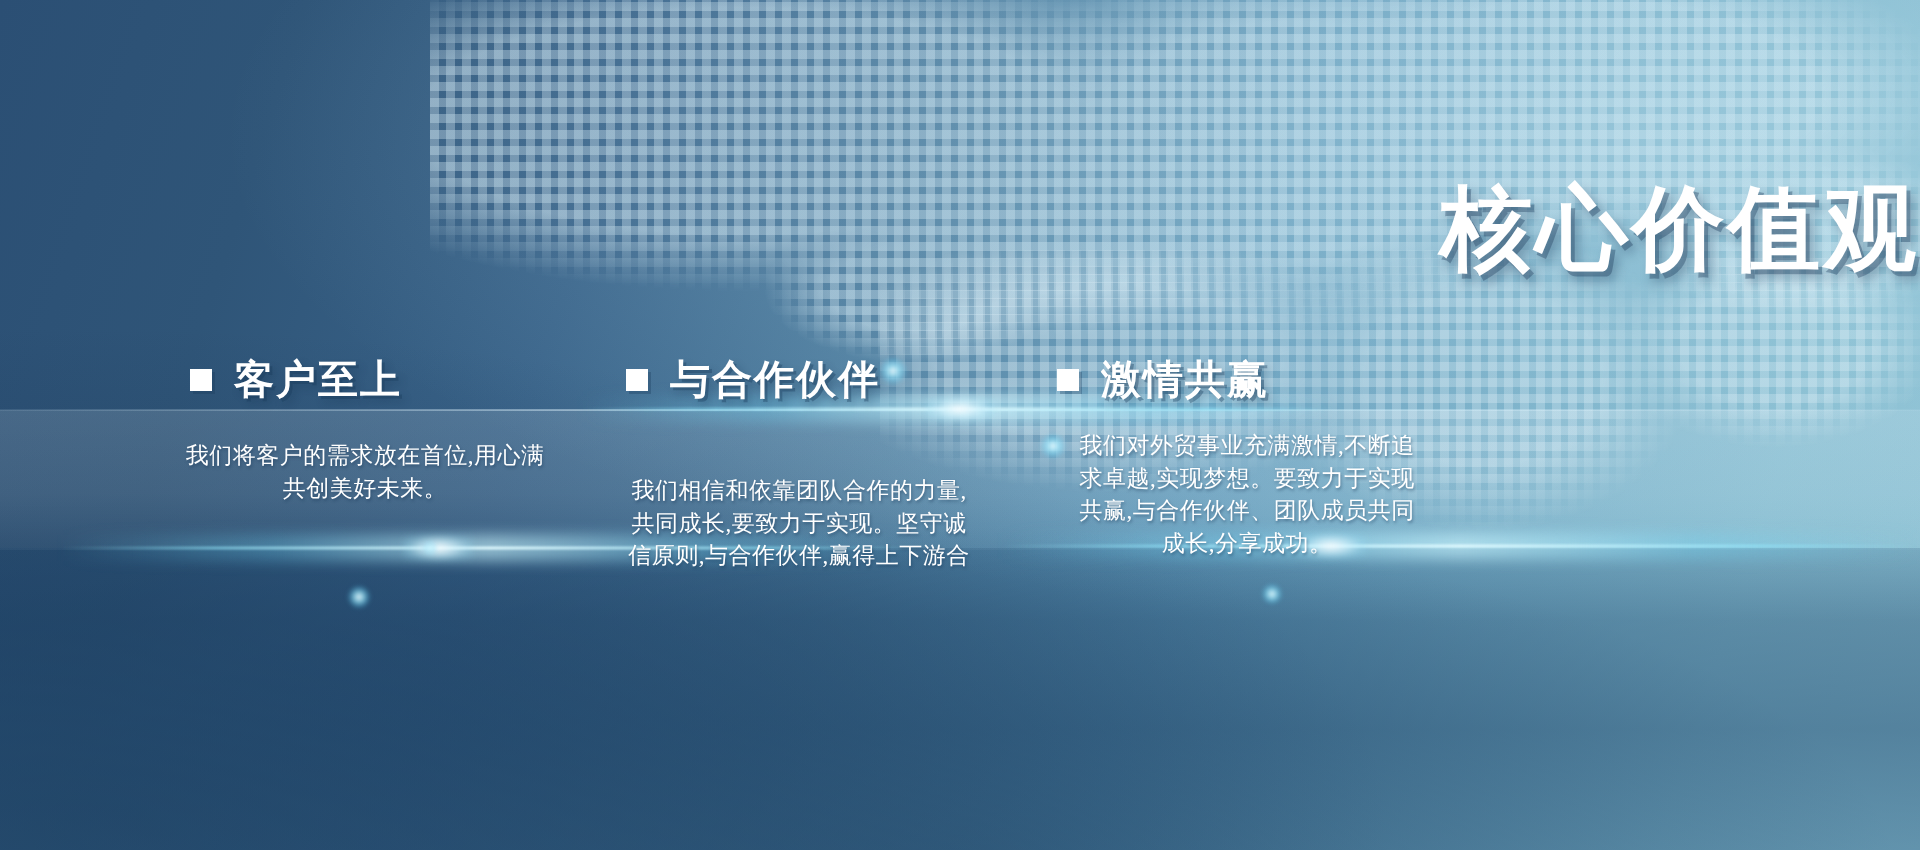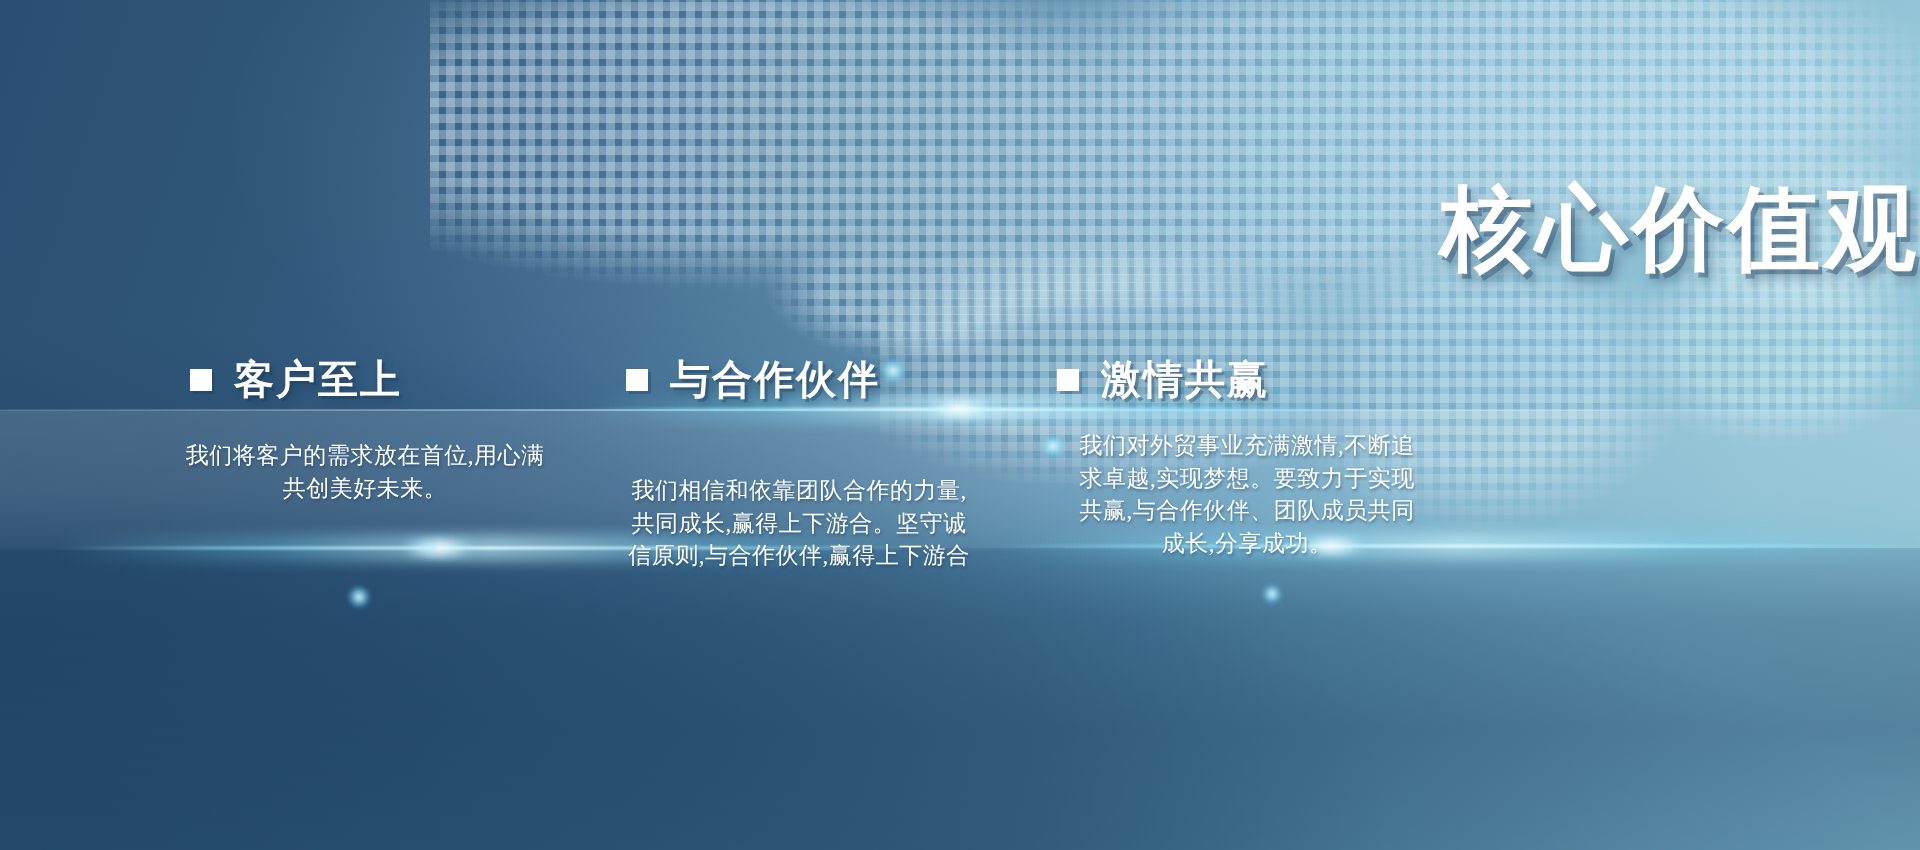--- a/index.html
+++ b/index.html
@@ -204,21 +204,21 @@
       </div>
     </div>
 
     <div class="col" id="col2">
       <div class="col-head">
         <span class="bullet"></span>
         <span>与合作伙伴</span>
       </div>
       <div class="col-body">
         <div>我们相信和依靠团队合作的力量,</div>
-        <div>共同成长,赢得上下游合。坚守诚</div>
+        <div>共同成长,要致力于实现。坚守诚</div>
         <div>信原则,与合作伙伴,赢得上下游合</div>
       </div>
     </div>
 
     <div class="col" id="col3">
       <div class="col-head">
         <span class="bullet"></span>
         <span>激情共赢</span>
       </div>
       <div class="col-body">

